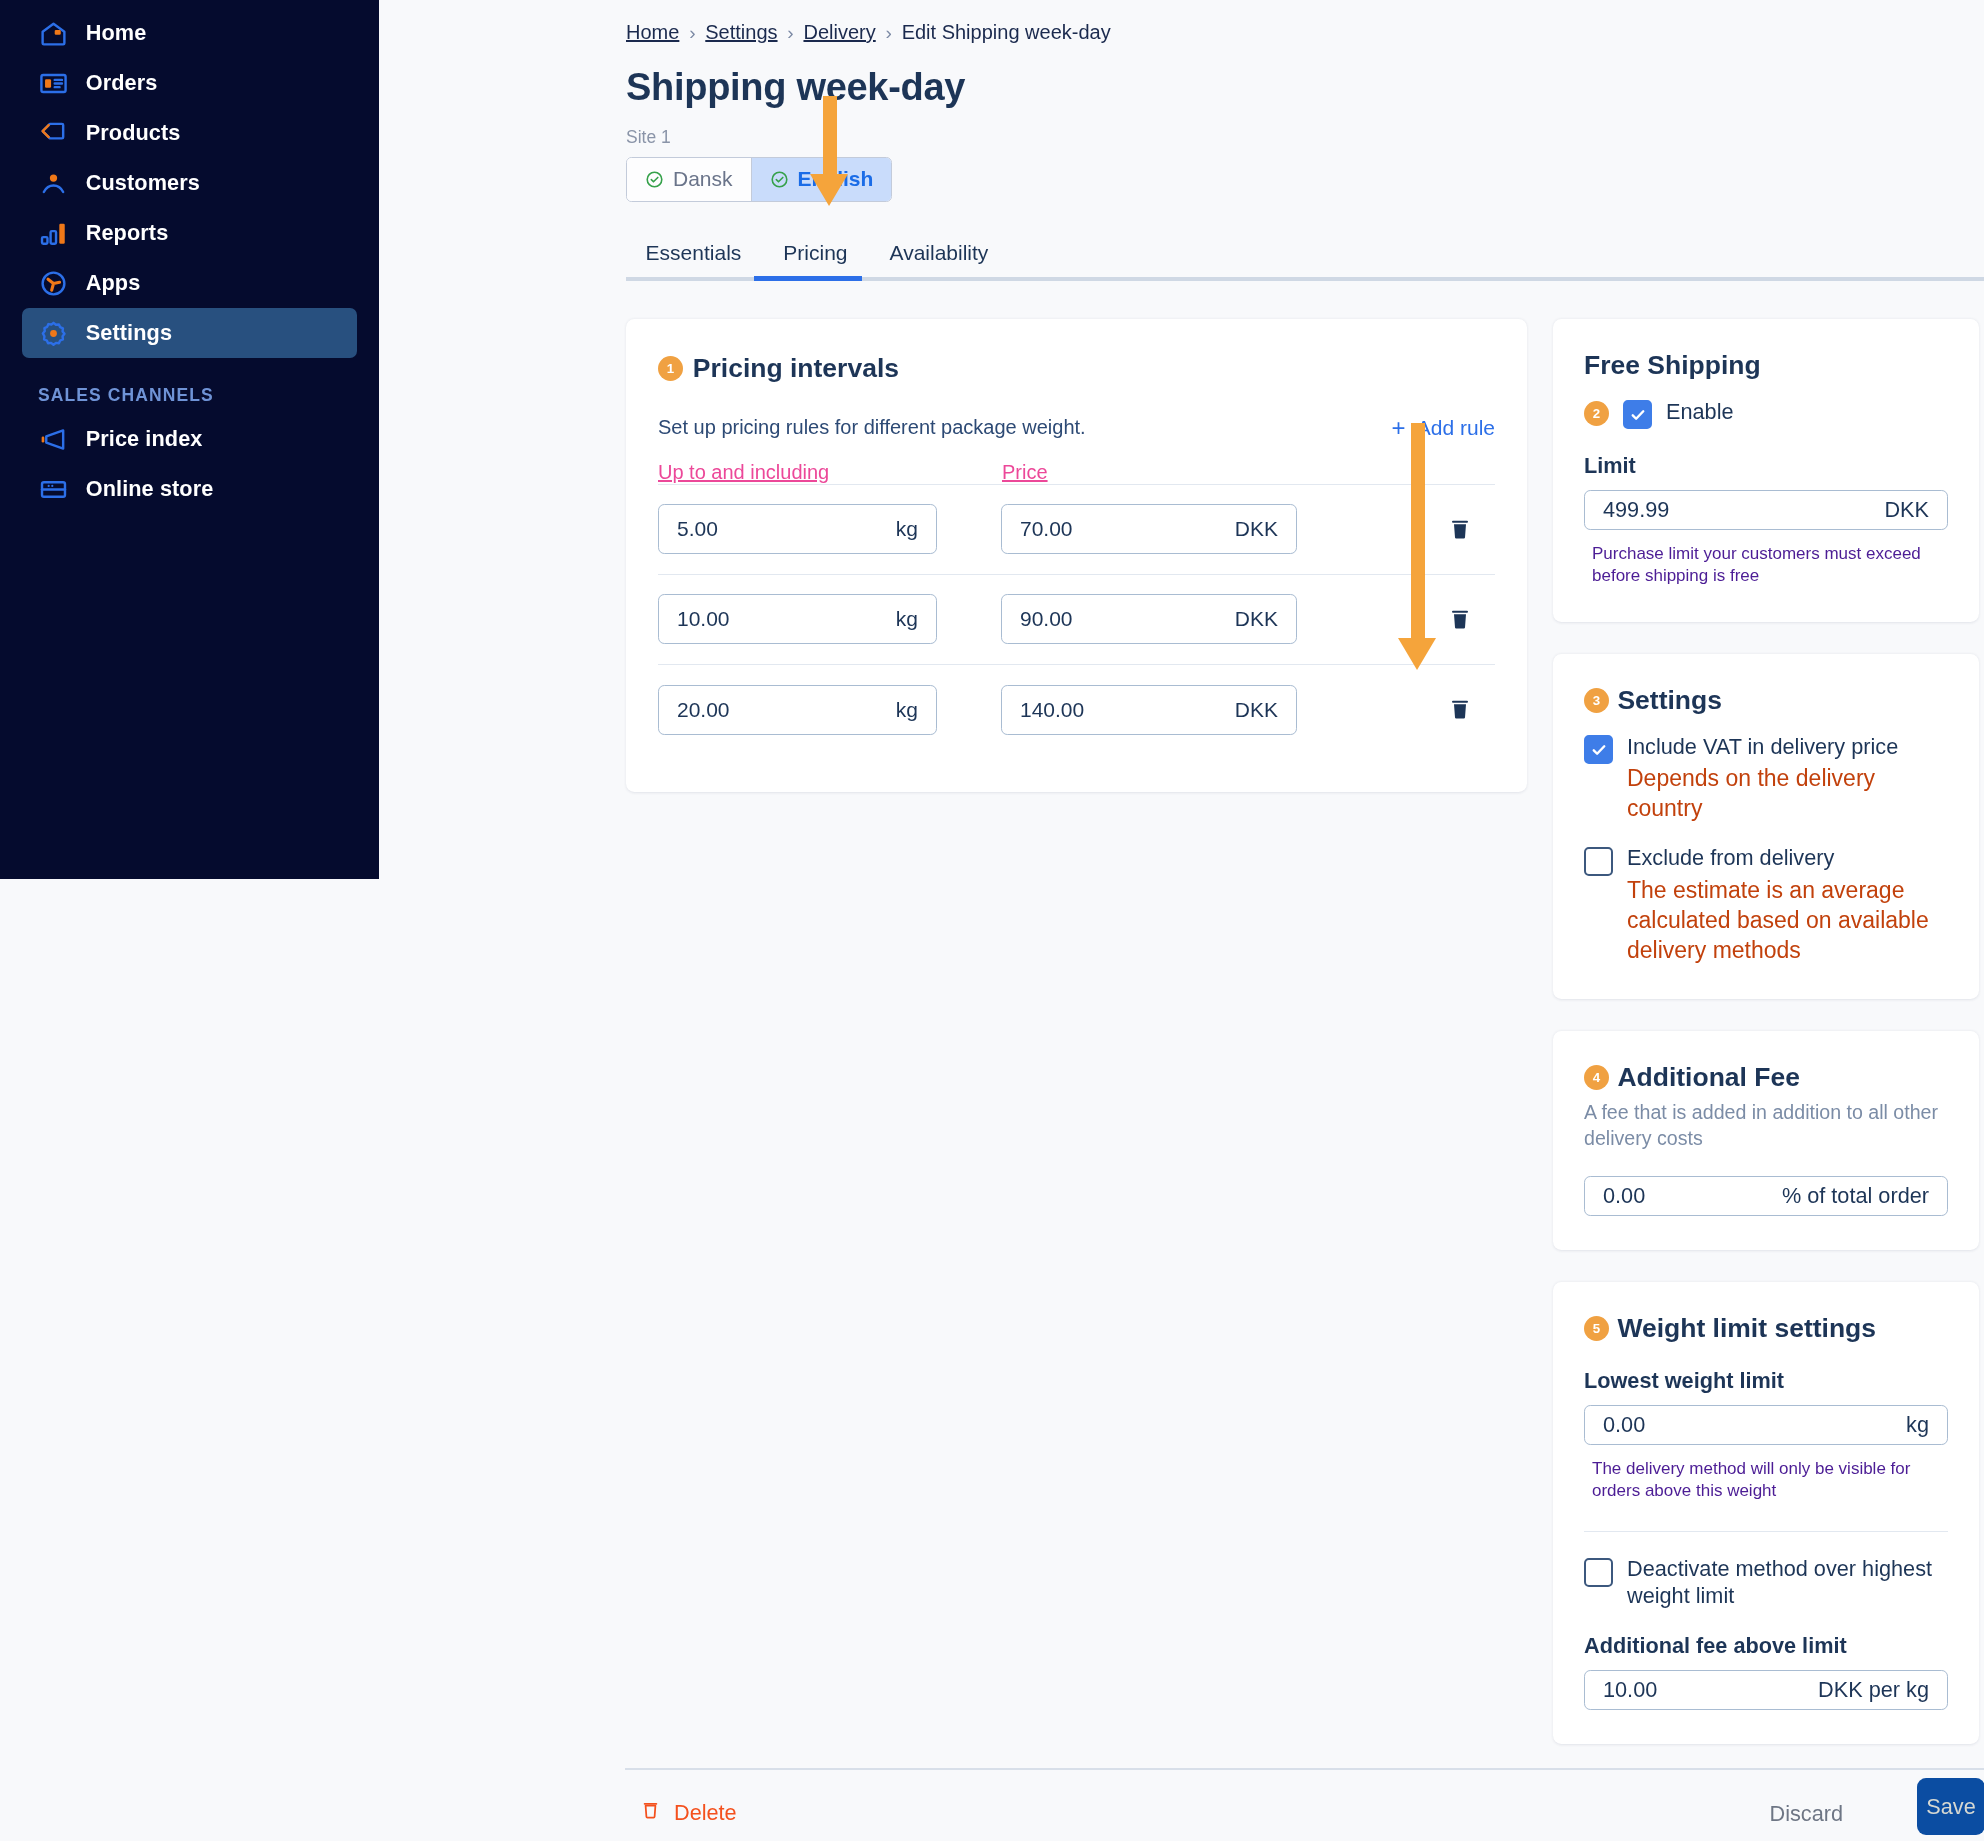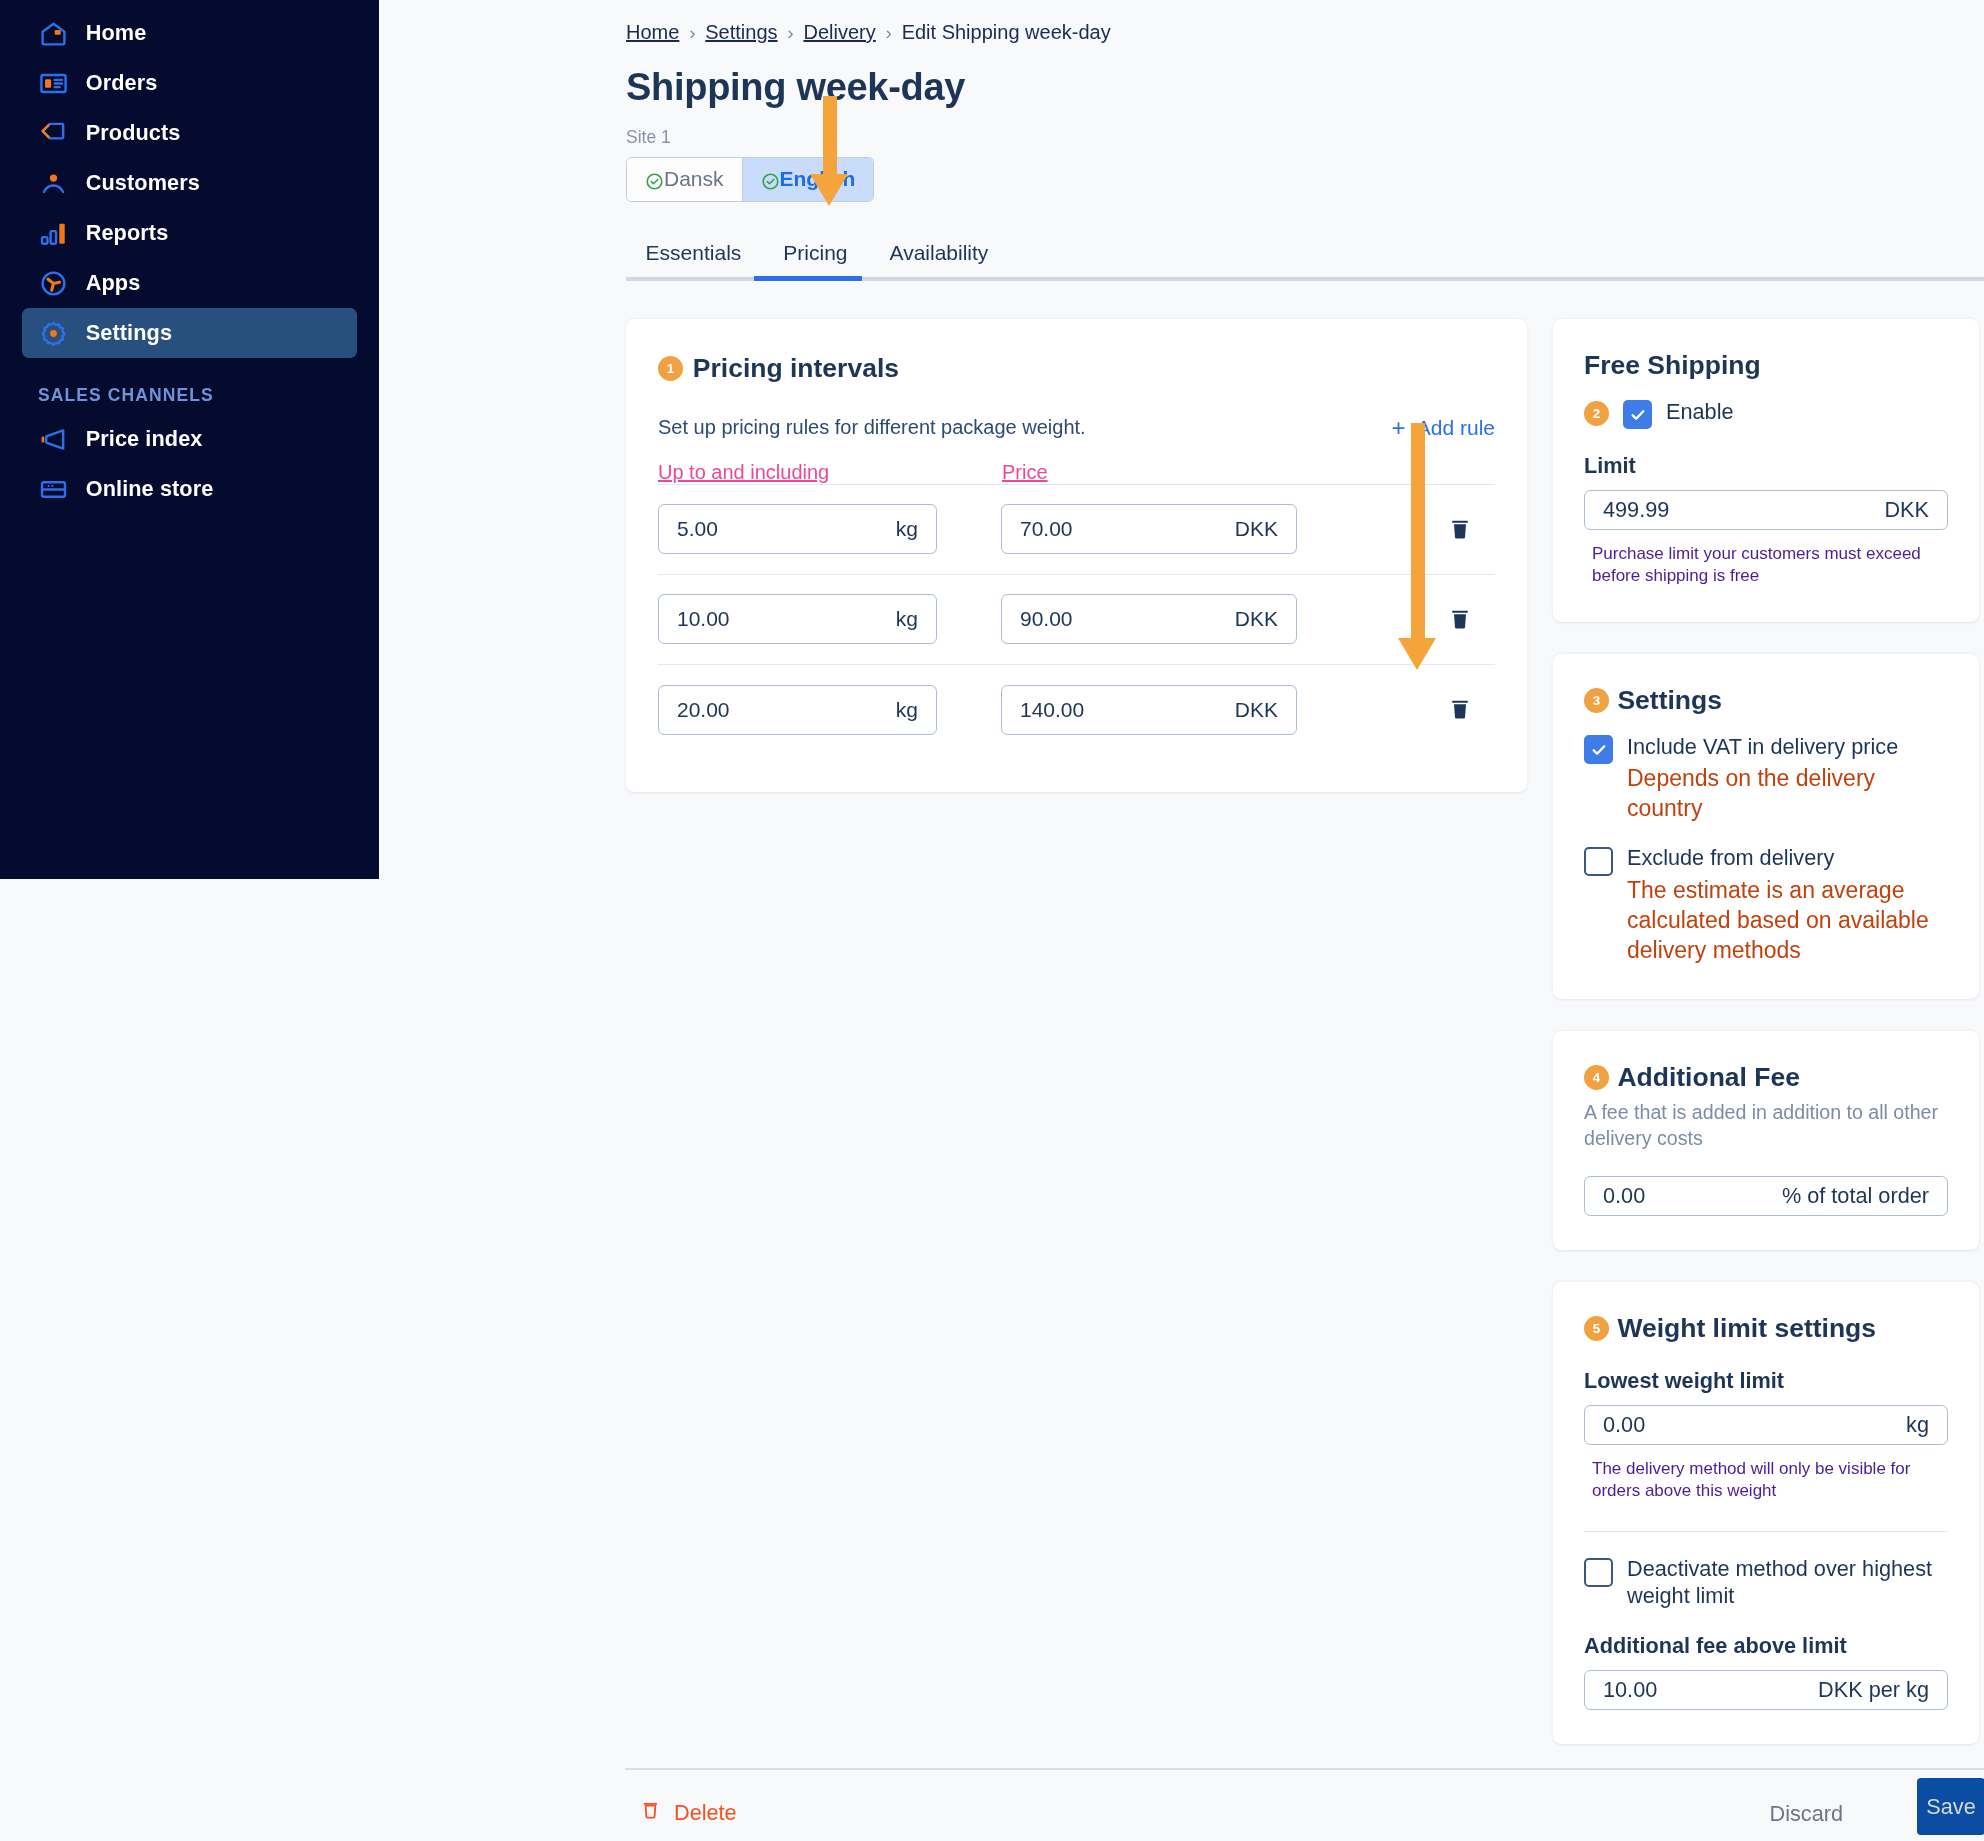--- a/index.html
+++ b/index.html
@@ -62,21 +62,21 @@
     margin-top: 22.3px; letter-spacing: -0.3px;
   }
   .site-label { font-size: 17.5px; color: #8A94A8; margin-top: 18px; }
 
   
   .lang-switch {
     display: inline-flex; margin-top: 8.4px;
     border: 1.4px solid #C3CBDA; border-radius: 5.6px; overflow: hidden;
   }
   .lang-btn {
-    display: flex; align-items: flex-end; 
+    display: flex; align-items: center; gap: 9px;
     padding: 9.8px 18px; font-size: 21px; cursor: pointer;
     background: #FDFDFE; color: #6A748A;
   }
   .lang-btn.sel { background: #C9DCFB; color: #1A6CE7; font-weight: bold; }
   .lang-btn + .lang-btn { border-left: 1.4px solid #C3CBDA; }
   .chk-circle { width: 19px; height: 19px; flex: 0 0 19px; }
 
   
   .tabs { display: flex; gap: 0; margin-top: 39px; position: relative; }
   .tab {
@@ -193,21 +193,21 @@
     position: absolute; left: 15.4px; top: 28px;
     display: flex; align-items: center; gap: 12.6px;
     color: #F4511E; font-size: 21.7px; cursor: pointer;
   }
   .discard-btn {
     position: absolute; right: 142px; top: 31px;
     font-size: 21.7px; color: #6E7685; cursor: pointer;
   }
   .save-btn {
     position: absolute; right: 0px; top: 8.4px;
-    width: 68px; height: 57px; border-radius: 4px;
+    width: 68px; height: 57px; border-radius: 9px;
     background: #0B4DA2; color: #D6D8D2;
     font-size: 21.7px; display: flex; align-items: center; justify-content: center;
     cursor: pointer;
   }
 
   
   .arrow { position: absolute; z-index: 40; }
   .arrow .shaft { position: absolute; background: #F5A43B; }
   .arrow .head {
     position: absolute; width: 0; height: 0;

